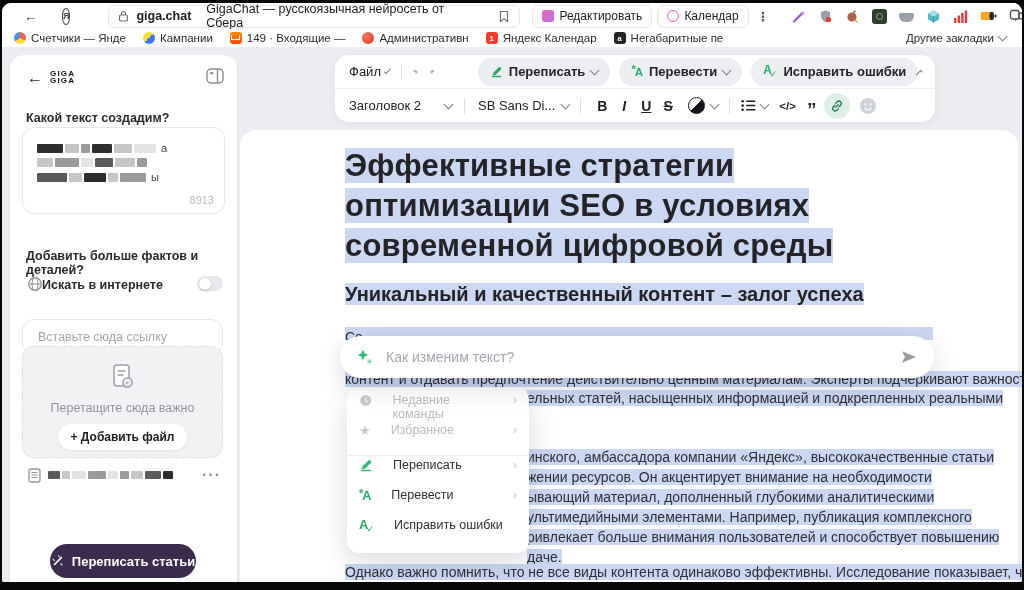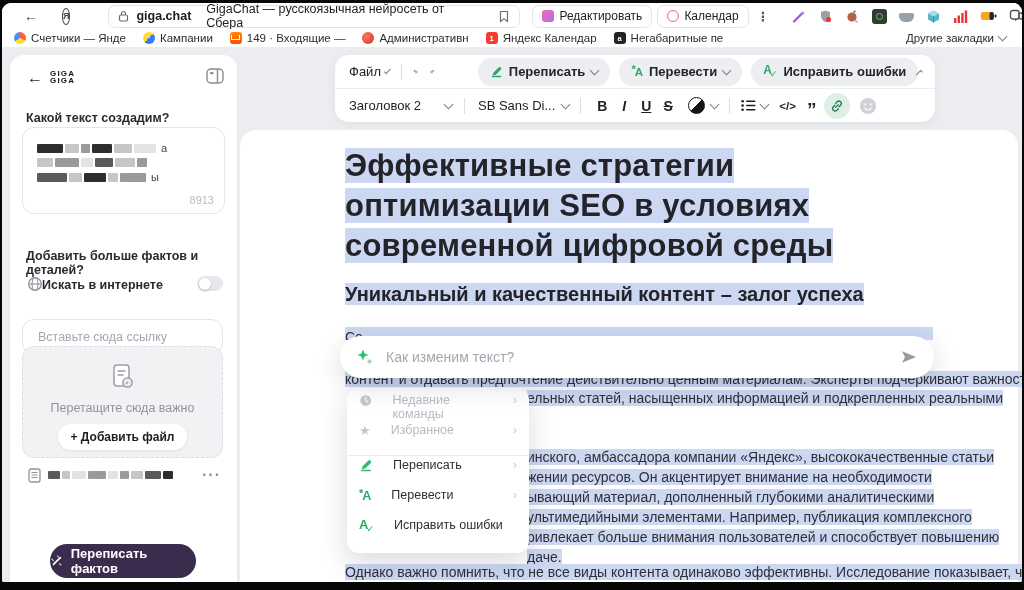--- a/index.html
+++ b/index.html
@@ -290,21 +290,21 @@
           <i class="g4" style="width:10px;height:8px"></i>
         </div>
         <span style="margin-left:auto;color:#8f949c;font-weight:700;letter-spacing:1px">···</span>
       </div>
 
       <div class="cta">
         <svg width="14" height="14" viewBox="0 0 14 14">
           <path d="M3.5 10.5 L10.5 3.5" stroke="#fff" stroke-width="1.7" stroke-linecap="round"></path>
           <path d="M2 5.2l1.4 1.4M7.6 1.8l.9.9M11 11l-1.2-1.2" stroke="#cfc6dd" stroke-width="1.3" stroke-linecap="round"></path>
         </svg>
-        <span>Переписать фактов</span>
+        <span>Переписать статьи</span>
       </div>
     </aside>
 
     <div class="tcard">
       <div class="trow" style="top:0;height:33px;padding:0 14px">
         <span style="font-weight:500">Файл</span>
         <span class="chev" style="margin-left:5px"></span>
         <span class="vsep" style="margin-left:12px;height:16px"></span>
         <svg style="margin-left:12px" width="17" height="15" viewBox="0 0 17 15">
           <path d="M4.5 6h6.5a3.3 3.3 0 0 1 0 6.6H9" fill="none" stroke="#222" stroke-width="1.5" stroke-linecap="round"></path>

